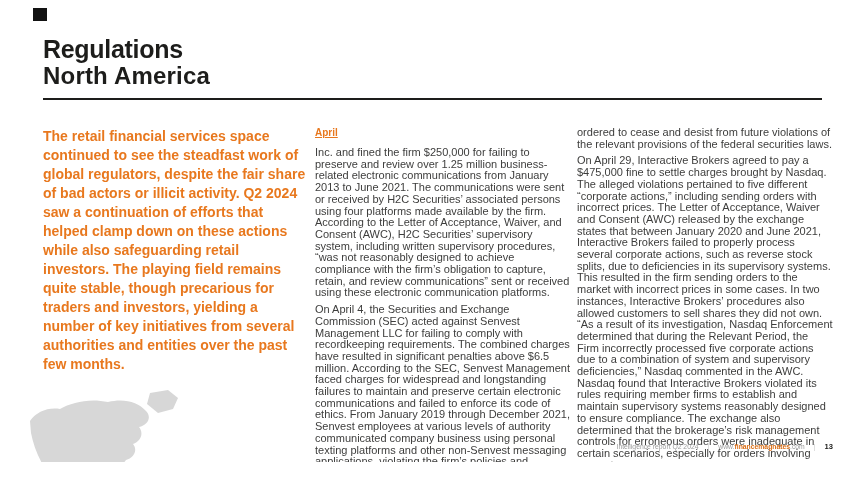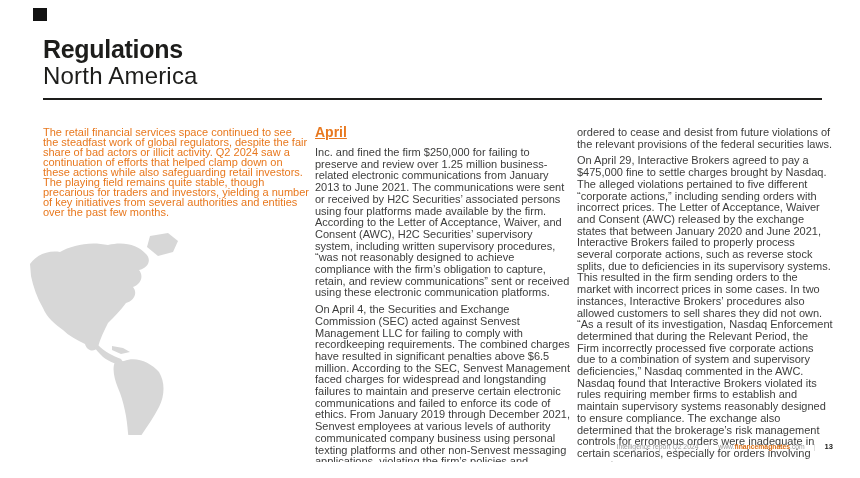--- a/index.html
+++ b/index.html
@@ -3,31 +3,31 @@
 <meta charset="utf-8">
 <style>
   html,body{margin:0;padding:0;background:#ffffff;}
   body{width:860px;height:478px;font-family:"Liberation Sans",sans-serif;-webkit-font-smoothing:antialiased;}
   .page{position:relative;width:860px;height:462px;background:#fff;overflow:hidden;}
 
   .corner-mark{position:absolute;left:33px;top:8px;width:14px;height:13px;background:#121212;}
 
   .page-header{position:absolute;left:43px;top:36px;right:38px;}
   .page-title{margin:0;font-size:25px;line-height:26px;font-weight:700;color:#1d1d1b;letter-spacing:-0.3px;}
-  .page-subtitle{margin:0;font-size:24px;line-height:27px;font-weight:400;color:#1d1d1b;letter-spacing:0.2px;}
+  .page-subtitle{margin:0;font-size:24px;line-height:27px;font-weight:700;color:#1d1d1b;letter-spacing:0.2px;}
   .header-rule{margin-top:9px;height:2px;background:#1d1d1b;}
 
   .col{position:absolute;top:127px;}
   .col-intro{left:43px;width:266px;}
   .col-mid{left:315px;width:256px;}
   .col-right{left:577px;width:256px;}
 
-  .intro-text{margin:0;font-size:11px;line-height:10px;font-weight:400;color:#e8781e;}
+  .intro-text{margin:0;font-size:14px;line-height:19px;font-weight:700;color:#e8781e;}
 
-  .month-heading{margin:0 0 9px 0;font-size:14px;line-height:11px;font-weight:700;color:#e8781e;text-decoration:underline;}
+  .month-heading{margin:0 0 9px 0;font-size:10px;line-height:11px;font-weight:700;color:#e8781e;text-decoration:underline;}
   .month-heading.may{margin-top:16px;padding-left:40px;}
   .body-par{margin:0 0 5px 0;font-size:11px;line-height:11.7px;color:#3d3d3c;}
 
   .world-map{display:block;margin:13px 0 0 -15px;}
 
   .page-footer{position:absolute;right:27px;bottom:11px;display:flex;align-items:baseline;gap:9px;font-size:6.8px;color:#9b9b9b;text-align:right;}
   .footer-sep{color:#c9c9c9;}
   .footer-site{color:#9b9b9b;}
   .footer-site .brand{font-weight:700;color:#d96d15;}
   .footer-page-num{font-size:7.6px;font-weight:700;color:#1d1d1b;}

